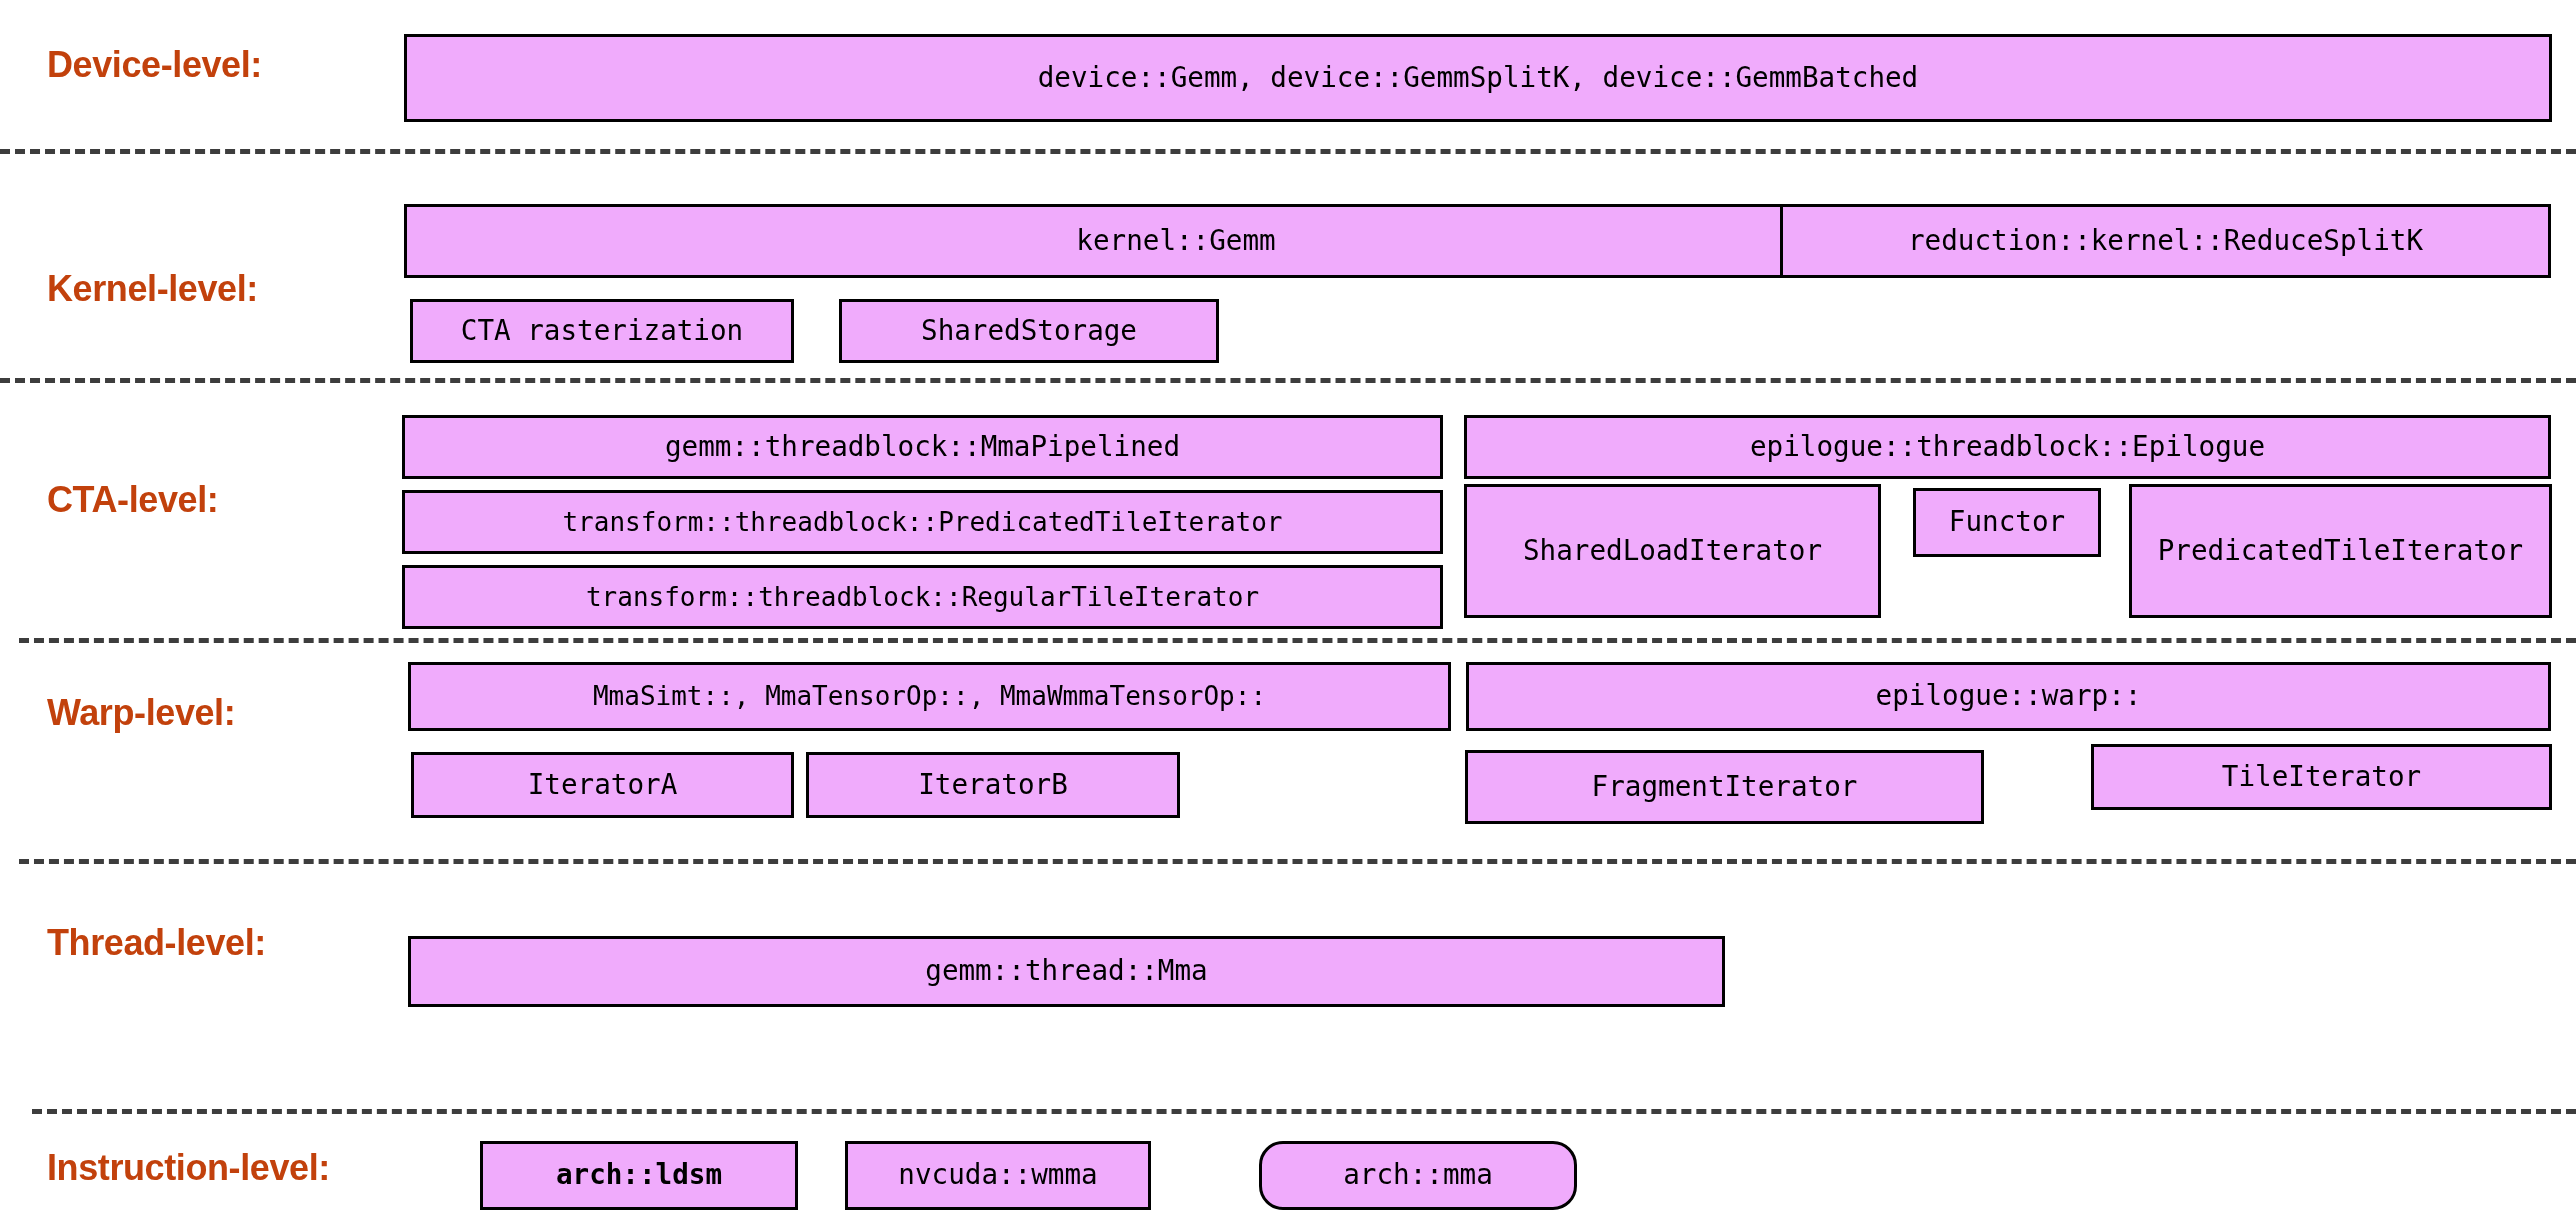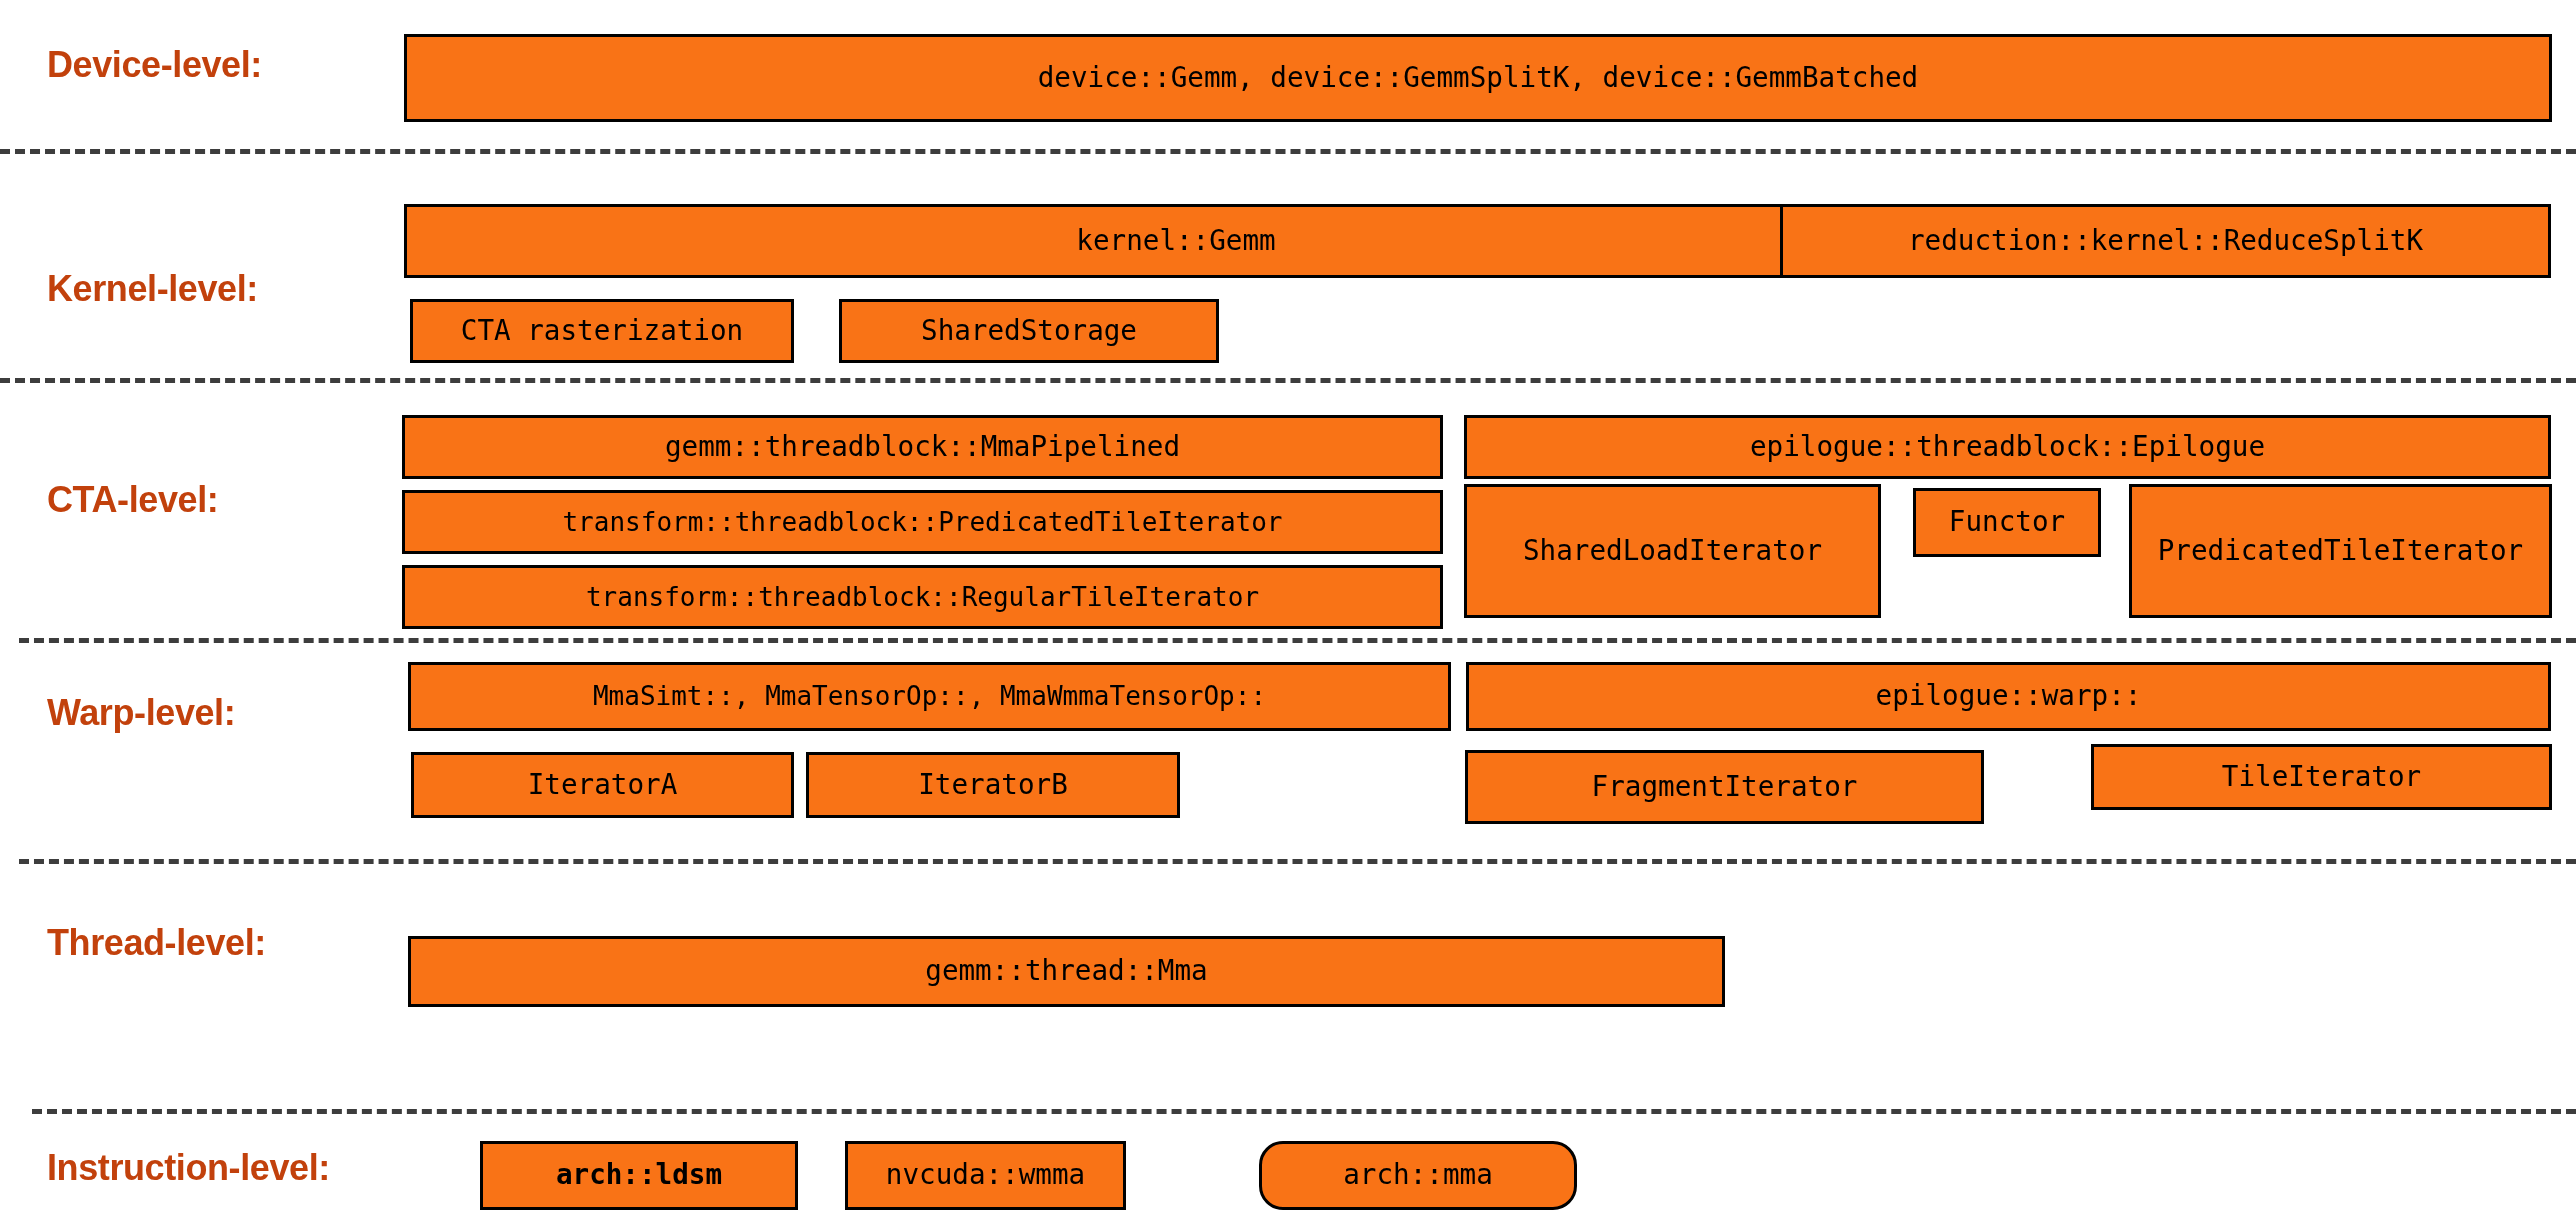--- a/index.html
+++ b/index.html
@@ -26,21 +26,21 @@
     font-weight: bold;
     font-size: 36px;
     color: #c2410c;
     white-space: nowrap;
     letter-spacing: -0.4px;
   }
   .box {
     position: absolute;
     box-sizing: border-box;
     border: 3.8px solid #000000;
-    background: #f97316;
+    background: #f0abfc;
     display: flex;
     align-items: center;
     justify-content: center;
   }
   .box > span {
     font-family: "DejaVu Sans Mono", monospace;
     font-size: 27.6px;
     color: #000000;
     white-space: nowrap;
     line-height: 1.1;
@@ -147,21 +147,21 @@
   </div>
 
   <div class="sep" style="left:32px; top:1109px; width:2544px;"></div>
 
   <div class="level-label" style="left:47px; top:1147px;">Instruction-level:</div>
 
   <div class="box" style="left:480px; top:1141px; width:318px; height:69px;font-weight:bold;">
     <span>arch::ldsm</span>
   </div>
 
-  <div class="box" style="left:845px; top:1141px; width:281px; height:69px;">
+  <div class="box" style="left:845px; top:1141px; width:306px; height:69px;">
     <span>nvcuda::wmma</span>
   </div>
 
   <div class="box" style="left:1259px; top:1141px; width:318px; height:69px;border-radius:24px;">
     <span>arch::mma</span>
   </div>
 
 </div>
 
 

